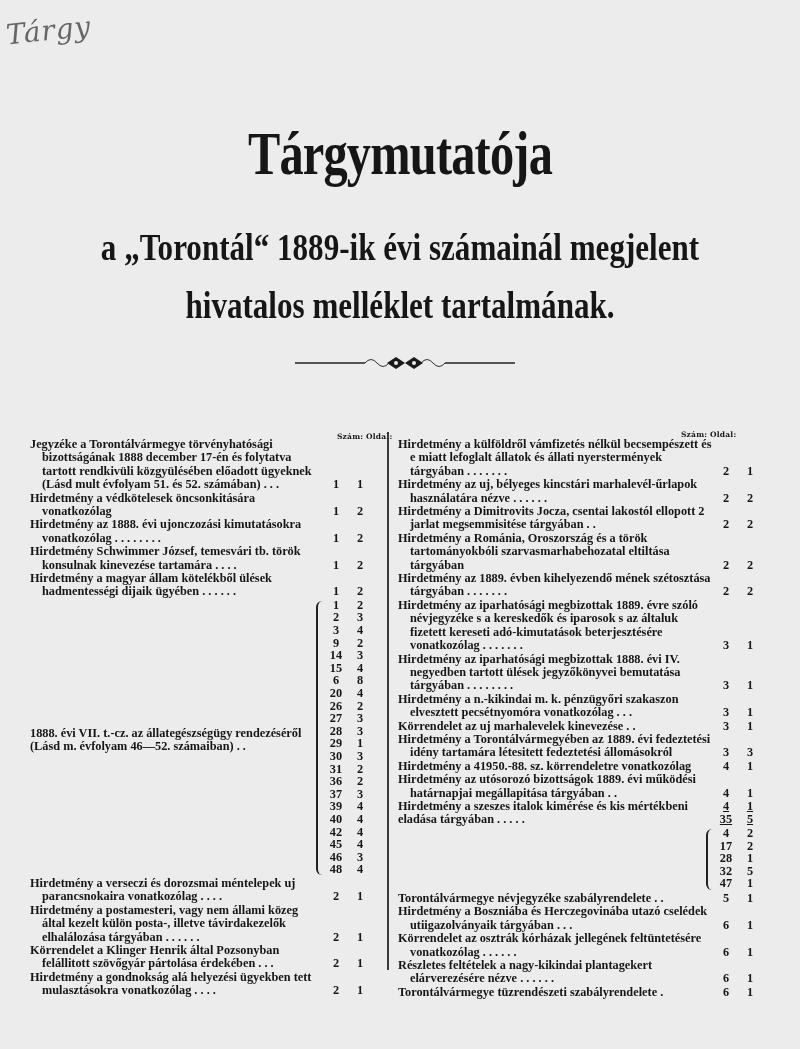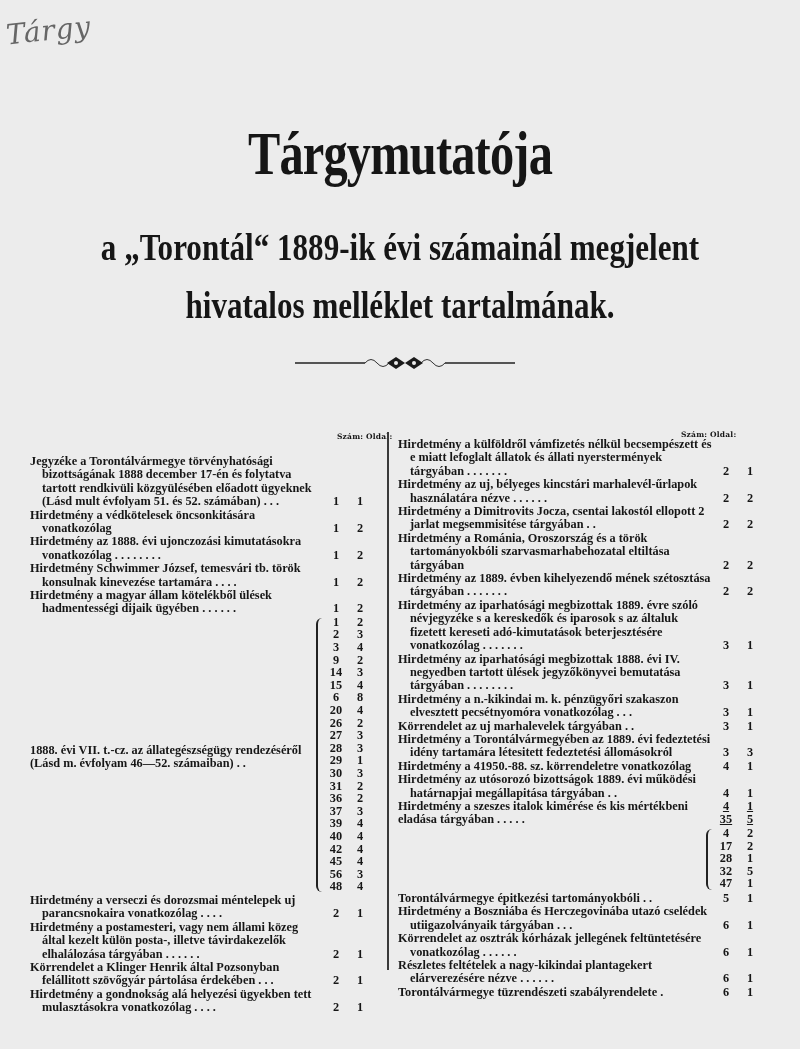--- a/index.html
+++ b/index.html
@@ -54,21 +54,21 @@
   <span>Szám:</span>
   <span>Oldal:</span>
 </div>
 <div class="hdr" style="left:681px;top:430px;">
   <span>Szám:</span>
   <span>Oldal:</span>
 </div>
 
 <div class="divider"></div>
 
-<div class="col colL" style="top:455px;">
+<div class="col colL" style="top:438px;">
   <div class="entry">
       <span class="text">Jegyzéke a Torontálvármegye törvényhatósági bizottságának 1888 december 17-én és folytatva tartott rendkivüli közgyülésében előadott ügyeknek (Lásd mult évfolyam 51. és 52. számában) . . .</span>
       <span class="nums">
         <span>1</span>
         <span>1</span>
       </span>
     </div>
   <div class="entry">
       <span class="text">Hirdetmény a védkötelesek öncsonkitására vonatkozólag</span>
       <span class="nums">
@@ -176,21 +176,21 @@
         </div>
         <div class="row">
           <span>42</span>
           <span>4</span>
         </div>
         <div class="row">
           <span>45</span>
           <span>4</span>
         </div>
         <div class="row">
-          <span>56</span>
+          <span>46</span>
           <span>3</span>
         </div>
         <div class="row">
           <span>48</span>
           <span>4</span>
         </div>
       </div>
   </div>
 
   <div class="entry">
@@ -275,21 +275,21 @@
         </span>
       </div>
       <div class="entry">
         <span class="text">Hirdetmény a n.-kikindai m. k. pénzügyőri szakaszon elvesztett pecsétnyomóra vonatkozólag . . .</span>
         <span class="nums">
           <span>3</span>
           <span>1</span>
         </span>
       </div>
       <div class="entry">
-        <span class="text">Körrendelet az uj marhalevelek tárgyában . .</span>
+        <span class="text">Körrendelet az uj marhalevelek kinevezése . .</span>
         <span class="nums">
           <span>3</span>
           <span>1</span>
         </span>
       </div>
       <div class="entry">
         <span class="text">Hirdetmény a Torontálvármegyében az 1889. évi fedeztetési idény tartamára létesitett fedeztetési állomásokról</span>
         <span class="nums">
           <span>3</span>
           <span>3</span>
@@ -346,21 +346,21 @@
         </div>
         <div class="row">
           <span>47</span>
           <span>1</span>
         </div>
       </div>
   </div>
 
   <div id="right-entries-after">
       <div class="entry">
-        <span class="text">Torontálvármegye épitkezési tartományokbóli . .</span>
+        <span class="text">Torontálvármegye névjegyzéke szabályrendelete . .</span>
         <span class="nums">
           <span>5</span>
           <span>1</span>
         </span>
       </div>
       <div class="entry">
         <span class="text">Hirdetmény a Boszniába és Herczegovinába utazó cselédek utiigazolványaik tárgyában . . .</span>
         <span class="nums">
           <span>6</span>
           <span>1</span>

